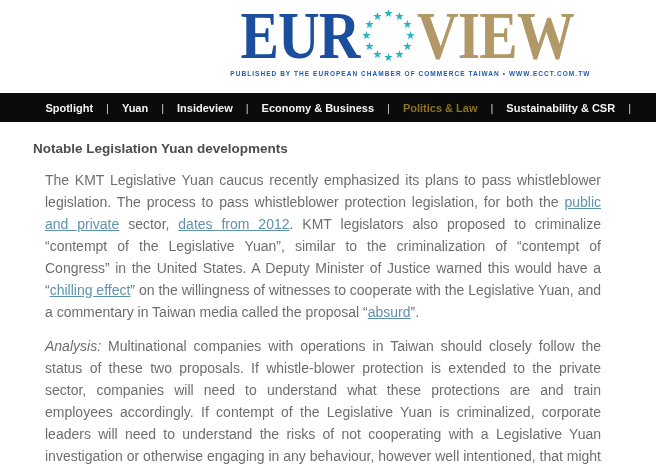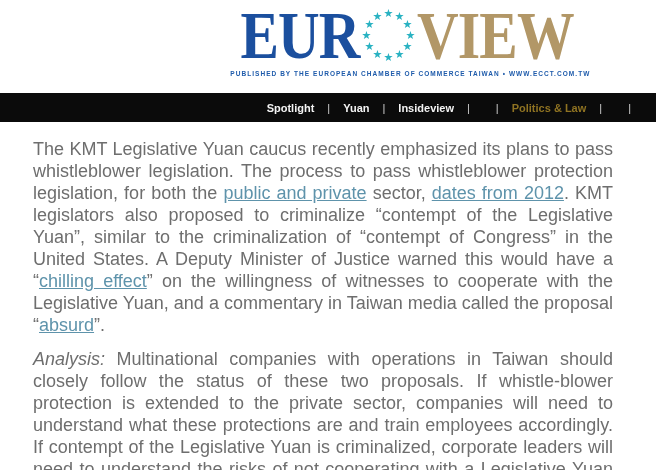--- a/index.html
+++ b/index.html
@@ -49,22 +49,22 @@
   .nav-item.active { color: #8f7322; }
   .nav-sep { color: #cfcfcf; margin: 0 13px; font-weight: normal; }
 
   
   .content { padding: 16px 43px 0 33px; }
   .article-heading {
     font-size: 13.5px; line-height: 22px; font-weight: bold;
     color: #4c4c4c; margin: 0 0 9px;
   }
   .article-p {
-    font-size: 18px; line-height: 22px; color: #6e6e6e;
-    text-align: justify; margin: 0 0 12px;
+    font-size: 14px; line-height: 22px; color: #6e6e6e;
+    text-align: justify; margin: 0 12px 12px;
   }
   .article-p .lnk { color: #5e93ab; text-decoration: underline; cursor: pointer; }
   .article-p i { }
 </style>
 </head>
 <body>
 
 <div class="header">
   <div class="logo-block">
     <div class="logo-row">
@@ -89,22 +89,25 @@
   </div>
 </div>
 
 <div class="navbar">
     <a class="nav-item">Spotlight</a>
     <span class="nav-sep">|</span>
     <a class="nav-item">Yuan</a>
     <span class="nav-sep">|</span>
     <a class="nav-item">Insideview</a>
     <span class="nav-sep">|</span>
+    <a class="nav-item">Economy &amp; Business</a>
     <span class="nav-sep">|</span>
     <a class="nav-item active">Politics &amp; Law</a>
     <span class="nav-sep">|</span>
+    <a class="nav-item">Sustainability &amp; CSR</a>
     <span class="nav-sep">|</span>
   </div>
 
 <div class="content">
+  <h3 class="article-heading">Notable Legislation Yuan developments</h3>
   <p class="article-p"><span>The KMT Legislative Yuan caucus recently emphasized its plans to pass whistleblower legislation. The process to pass whistleblower protection legislation, for both the </span><a href="#" class="lnk">public and private</a><span> sector, </span><a href="#" class="lnk">dates from 2012</a><span>. KMT legislators also proposed to criminalize “contempt of the Legislative Yuan”, similar to the criminalization of “contempt of Congress” in the United States. A Deputy Minister of Justice warned this would have a “</span><a href="#" class="lnk">chilling effect</a><span>” on the willingness of witnesses to cooperate with the Legislative Yuan, and a commentary in Taiwan media called the proposal “</span><a href="#" class="lnk">absurd</a><span>”.</span></p>
   <p class="article-p"><i>Analysis:</i><span> Multinational companies with operations in Taiwan should closely follow the status of these two proposals. If whistle-blower protection is extended to the private sector, companies will need to understand what these protections are and train employees accordingly. If contempt of the Legislative Yuan is criminalized, corporate leaders will need to understand the risks of not cooperating with a Legislative Yuan investigation or otherwise engaging in any behaviour, however well intentioned, that might anger legislators.</span></p>
 </div>
 
 </body></html>

